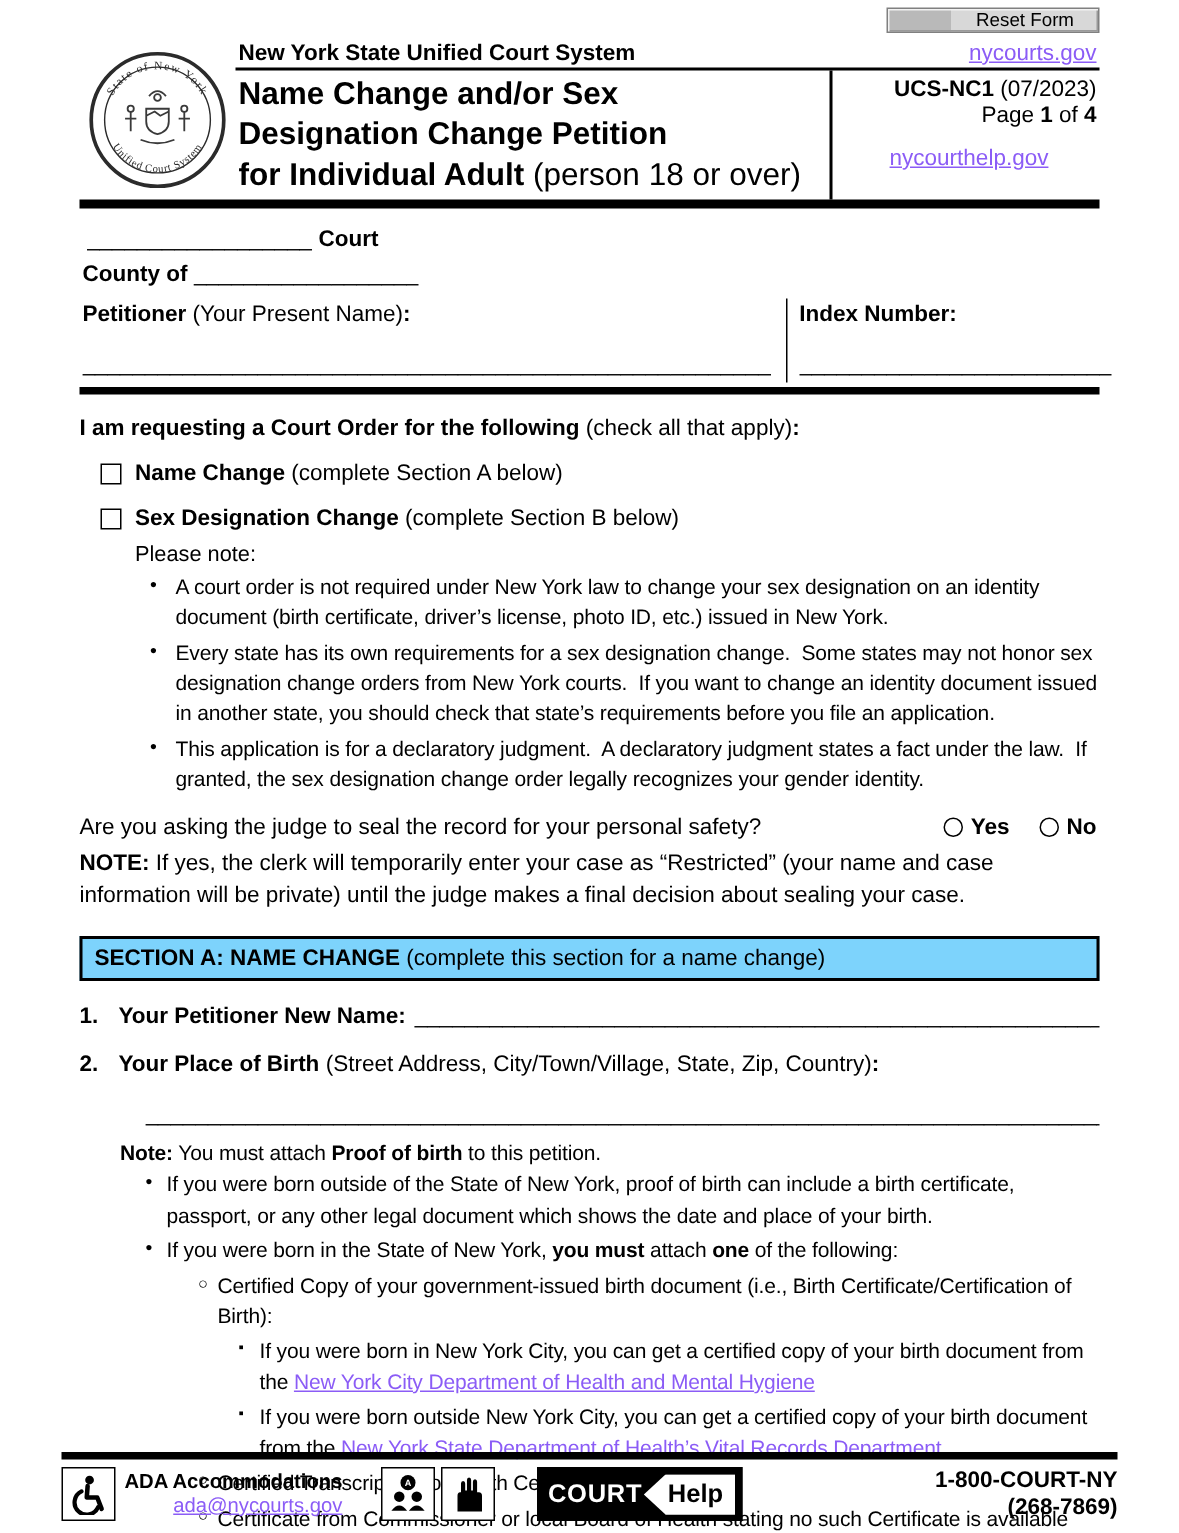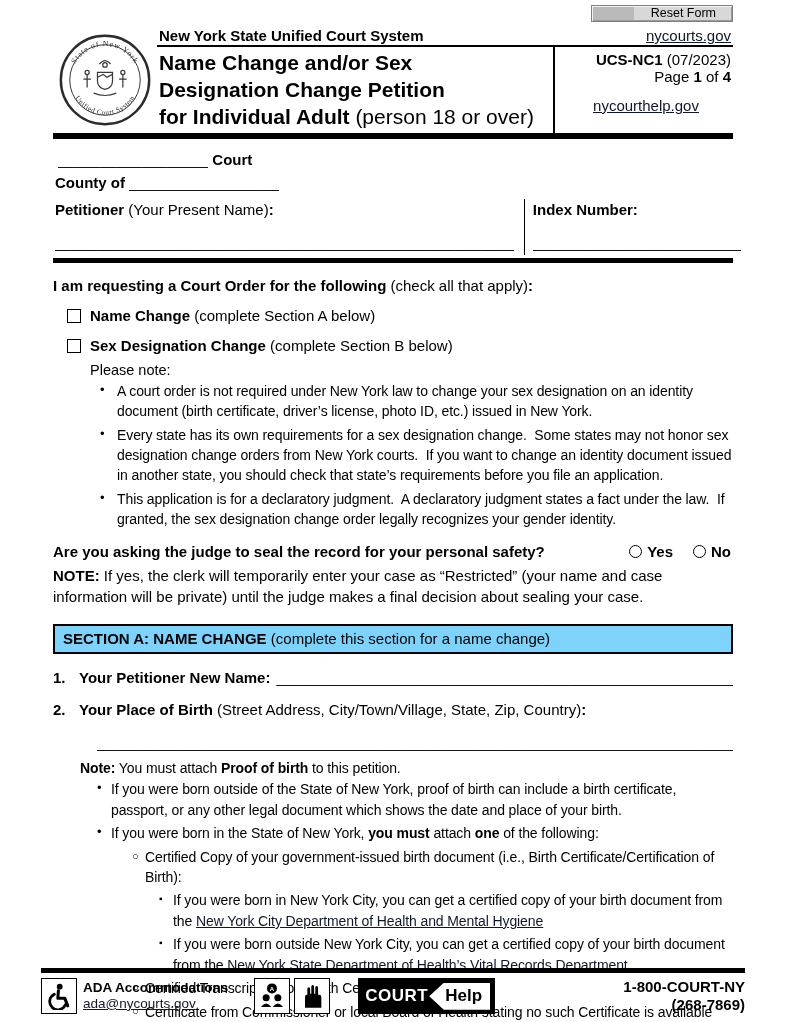--- a/index.html
+++ b/index.html
@@ -2,21 +2,21 @@
 <html><head>
 <meta charset="utf-8">
 <style>
   * { margin:0; padding:0; box-sizing:border-box; }
   html,body { background:#e8e8e8; }
   body { font-family:"Liberation Sans", sans-serif; color:#000; }
   .page { width:786px; height:1022px; background:#fff; margin:0 auto; position:relative;
           padding:0 53px; overflow:hidden; }
   [data-bind] { white-space:pre-wrap; }
   .b { font-weight:bold; }
-  .link { color:#0f172a; text-decoration:underline; cursor:pointer; }
+  .link { color:#8b5cf6; text-decoration:underline; cursor:pointer;text-align:right; }
 
   
   .reset-row { display:flex; justify-content:flex-end; padding-top:5px; height:24px; }
   .reset-btn { width:142px; height:17px; font-family:"Liberation Sans",sans-serif;
                font-size:12.5px; line-height:15px; text-align:right; padding-right:16px;
                background:linear-gradient(to right,#b9b9b9 0 30%,#d8d8d8 30%);
                border:1px solid #808080; box-shadow:inset 1px 1px 0 #f2f2f2, inset -1px -1px 0 #9a9a9a;
                cursor:pointer; white-space:nowrap; }
 
   
@@ -58,21 +58,21 @@
   .bullets { margin-top:2px; }
   .bul { display:flex; font-size:14px; line-height:1.46; letter-spacing:-0.1px; margin-top:3px; }
   .bul .mark { flex:none; }
   .b1 { margin-left:47px; } .b1 .mark { width:17px; font-size:13px; }
   .a1 { margin-left:44px; } .a1 .mark { width:14px; font-size:13px; }
   .a2 { margin-left:79px; } .a2 .mark { width:13px; font-size:11px; padding-top:1px; }
   .a3 { margin-left:106px; } .a3 .mark { width:14px; font-size:10px; padding-top:2px; }
   .bul .txt { flex:1; }
 
   .seal-q-row { display:flex; align-items:center; margin-top:13px; font-size:15px; }
-  .seal-q { font-weight:bold; flex:1; }
+  .seal-q { font-weight:normal; flex:1; }
   .radios { display:flex; gap:20px; padding-right:2px; }
   .radio { display:flex; align-items:center; gap:5px; font-weight:bold; cursor:pointer; }
   .radio-circle { width:13px; height:13px; border:1.6px solid #000; border-radius:50%; background:#fff; }
   .note-p { font-size:15px; line-height:1.45; margin-top:5px; }
 
   .section-head { border:2px solid #000; background:#7dd3fc; font-size:15px;
                   padding:4px 8px 5px 8px; margin-top:16px; }
 
   .num-item { display:flex; font-size:15px; margin-top:15px; }
   .num { width:26px; font-weight:bold; flex:none; }

